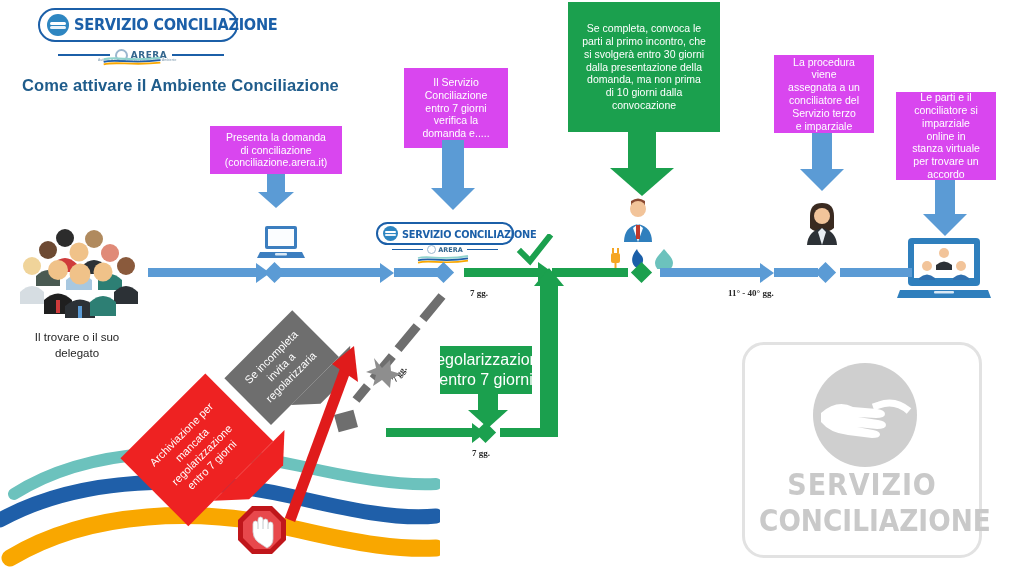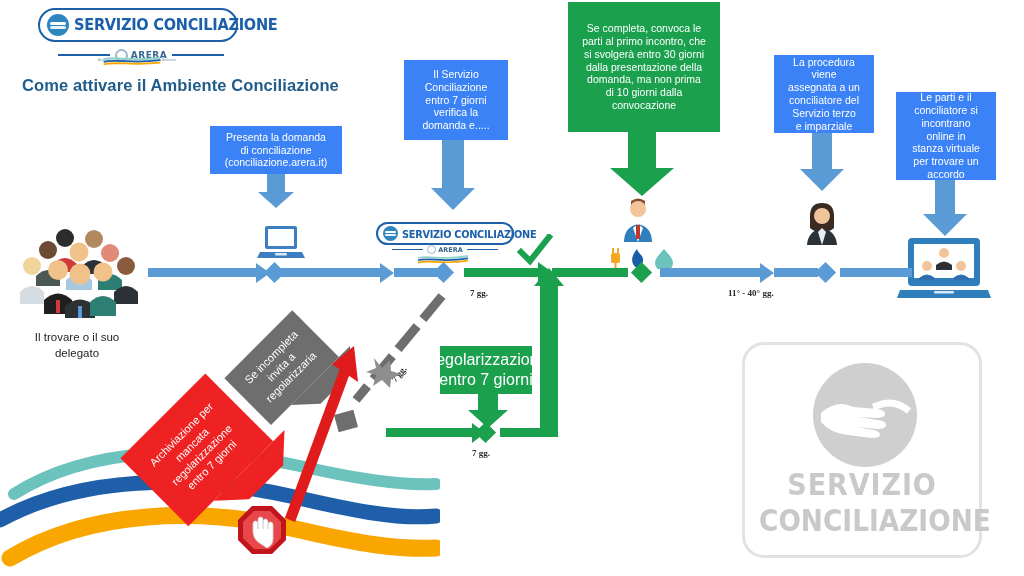--- a/index.html
+++ b/index.html
@@ -48,21 +48,21 @@
 
   #page-title{
     left:22px;top:76px;font-size:16.5px;font-weight:bold;color:#1f5c8b;
     letter-spacing:.1px;
   }
 
   
   .callout{position:absolute;box-sizing:border-box;display:flex;align-items:center;
     justify-content:center;text-align:center;color:#ffffff;line-height:1.22;padding:4px 14px;}
   .callout .ct{display:block;}
-  .blue{background:#3b82f6;}
+  .blue{background:#d946ef;}
   .green{background:#1ba04e;}
   .stem{position:absolute;}
   .stem .shaft{position:absolute;}
   .stem .head{position:absolute;width:0;height:0;}
 
   
   .bar{position:absolute;height:9px;}
   .barblue{background:#5b9bd5;}
   .bargreen{background:#1ba04e;}
   .tri{position:absolute;width:0;height:0;}
@@ -139,21 +139,21 @@
 </div>
 
 <div class="callout blue" style="left:210px;top:126px;width:132px;height:48px;font-size:10.5px;">
   <span class="ct">Presenta la domanda di conciliazione (conciliazione.arera.it)</span>
 </div>
 <div class="stem" style="left:258px;top:174px;width:36px;height:36px;">
   <div class="shaft" style="left:9px;top:0;width:18px;height:18px;background:#5b9bd5;"></div>
   <div class="head" style="left:0;top:18px;border-left:18px solid transparent;border-right:18px solid transparent;border-top:16px solid #5b9bd5;"></div>
 </div>
 
-<div class="callout blue" style="left:404px;top:60px;width:104px;height:80px;font-size:10.5px;">
+<div class="callout blue" style="left:404px;top:68px;width:104px;height:80px;font-size:10.5px;">
   <span class="ct">Il Servizio Conciliazione entro 7 giorni verifica la domanda e.....</span>
 </div>
 <div class="stem" style="left:428px;top:140px;width:56px;height:70px;">
   <div class="shaft" style="left:14px;top:0;width:22px;height:48px;background:#5b9bd5;"></div>
   <div class="head" style="left:3px;top:48px;border-left:22px solid transparent;border-right:22px solid transparent;border-top:22px solid #5b9bd5;"></div>
 </div>
 
 <div class="callout green" style="left:568px;top:2px;width:152px;height:130px;font-size:10.5px;">
   <span class="ct">Se completa, convoca le parti al primo incontro, che si svolgerà entro 30 giorni dalla presentazione della domanda, ma non prima di 10 giorni dalla convocazione</span>
 </div>
@@ -164,21 +164,21 @@
 
 <div class="callout blue" style="left:774px;top:55px;width:100px;height:78px;font-size:10.5px;">
   <span class="ct">La procedura viene assegnata a un conciliatore del Servizio terzo e imparziale</span>
 </div>
 <div class="stem" style="left:800px;top:133px;width:48px;height:60px;">
   <div class="shaft" style="left:12px;top:0;width:20px;height:36px;background:#5b9bd5;"></div>
   <div class="head" style="left:0;top:36px;border-left:22px solid transparent;border-right:22px solid transparent;border-top:22px solid #5b9bd5;"></div>
 </div>
 
 <div class="callout blue" style="left:896px;top:92px;width:100px;height:88px;font-size:10.5px;">
-  <span class="ct">Le parti e il conciliatore si incontrano online in stanza virtuale per trovare un accordo</span>
+  <span class="ct">Le parti e il conciliatore si imparziale online in stanza virtuale per trovare un accordo</span>
 </div>
 <div class="stem" style="left:922px;top:180px;width:48px;height:58px;">
   <div class="shaft" style="left:13px;top:0;width:20px;height:34px;background:#5b9bd5;"></div>
   <div class="head" style="left:1px;top:34px;border-left:22px solid transparent;border-right:22px solid transparent;border-top:22px solid #5b9bd5;"></div>
 </div>
 
 <svg class="abs" style="left:255px;top:222px;width:52px;height:46px;" viewBox="0 0 52 46">
   <rect x="10" y="4" width="32" height="23" rx="2" fill="#3c7ebf"></rect>
   <rect x="13" y="7" width="26" height="17" fill="#fbfdff"></rect>
   <path d="M5 30 h42 l3 6 h-48z" fill="#3c7ebf"></path>

